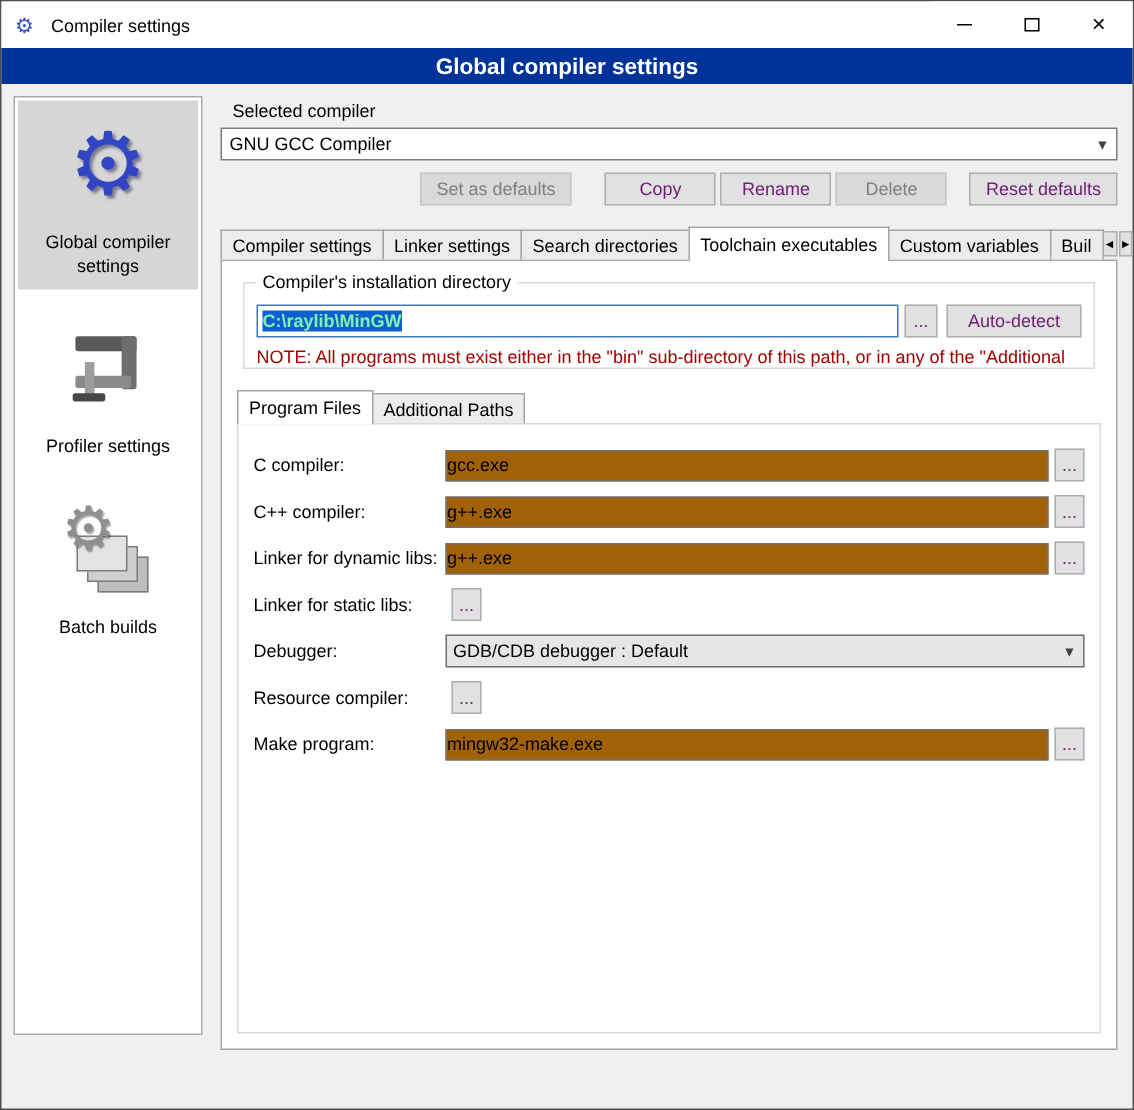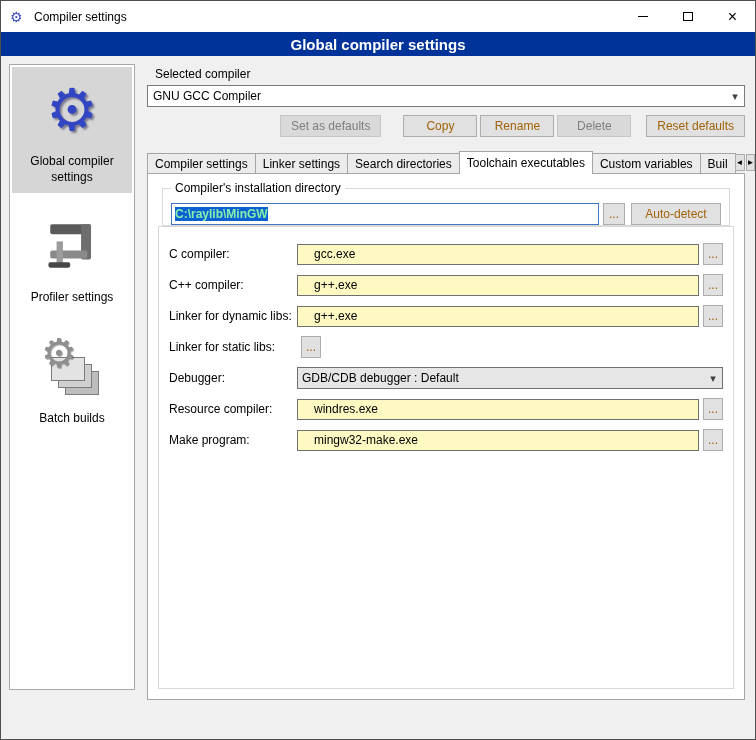--- a/index.html
+++ b/index.html
@@ -53,21 +53,21 @@
   .sheet.s1 { left:10px; top:22px; background:#e3e3e3; }
   .sb-label { margin-top:9px; line-height:1.3; }
   
   .main { position:absolute; left:146px; top:8px; right:10px; bottom:0; display:flex; flex-direction:column; }
   .sec-label { margin:3px 0 4px 8px; }
   .combo { display:flex; align-items:center; height:22px; border:1px solid #7a7a7a; background:#fff; padding-left:5px; }
   .combo-arrow { margin-left:auto; width:18px; text-align:center; color:#404040; font-size:11px; }
   
   .wbtn {
     height:22px; background:#e1e1e1; border:1px solid #adadad;
-    font-family:"Liberation Sans",sans-serif; font-size:12px; color:#a16207;
+    font-family:"Liberation Sans",sans-serif; font-size:12px; color:#701a75;
     padding:0 10px; cursor:default;
   }
   .wbtn.disabled { background:#d9d9d9; border-color:#c6c6c6; color:#7e7e7e; }
   .actions { display:flex; margin-top:8px; height:22px; }
   .actions .wbtn { min-width:74px; }
   .actions .wbtn:nth-child(1) { margin-left:133px; min-width:88px; }
   .actions .wbtn:nth-child(2) { margin-left:22px; }
   .actions .wbtn:nth-child(3), .actions .wbtn:nth-child(4) { margin-left:3px; }
   .actions .wbtn:nth-child(5) { margin-left:auto; min-width:92px; }
   
@@ -101,21 +101,21 @@
   .autodetect { margin-left:6px; min-width:90px; }
   .note { margin-top:6px; color: var(--note, #a00000); white-space:nowrap; overflow:hidden; }
   
   .innertabs { display:flex; align-items:flex-end; margin:14px 0 0 2px; position:relative; z-index:2; }
   .inner-pane {
     flex:1; border:1px solid #d9d9d9; margin:0 2px 2px; padding:16px 10px 10px;
     background:#fff; position:relative; z-index:1;
   }
   .frow { display:flex; align-items:center; margin-bottom:9px; height:22px; }
   .flabel { flex:0 0 128px; }
-  .ftext { flex:1; height:21px; border:1px solid #707070; background:#fef9c3; padding:2px 16px; line-height:15px; white-space:nowrap; overflow:hidden; }
+  .ftext { flex:1; height:21px; border:1px solid #707070; background:#a16207; padding:2px 0; line-height:15px; white-space:nowrap; overflow:hidden; }
   .frow .dots { min-width:20px; }
   .fcombo { flex:1; height:22px; border:1px solid #707070; background:#e6e6e6; display:flex; align-items:center; padding-left:4px; }
   
   .footer { position:absolute; right:12px; bottom:9px; display:flex; }
   .footer .wbtn { min-width:72px; }
   .footer .wbtn + .wbtn { margin-left:10px; min-width:76px; }
 </style>
 </head>
 <body>
 
@@ -209,22 +209,27 @@
 
         <div class="groupbox">
           <span class="groupbox-title">Compiler's installation directory</span>
           <div class="dir-row">
             <div class="dir-input">
               <span class="sel">C:\raylib\MinGW</span>
             </div>
             <button class="wbtn dots">...</button>
             <button class="wbtn autodetect">Auto-detect</button>
           </div>
-        </div>
-
+          <div class="note">NOTE: All programs must exist either in the "bin" sub-directory of this path, or in any of the "Additional</div>
+        </div>
+
+        <div class="innertabs">
+            <div class="tab active">Program Files</div>
+            <div class="tab">Additional Paths</div>
+          </div>
         <div class="inner-pane">
           <div>
               <div class="frow">
                 <div class="flabel">C compiler:</div>
                 <div class="ftext">gcc.exe</div>
                 <button class="wbtn dots">...</button>
               </div>
               <div class="frow">
                 <div class="flabel">C++ compiler:</div>
                 <div class="ftext">g++.exe</div>
@@ -241,21 +246,20 @@
               </div>
               <div class="frow">
                 <div class="flabel">Debugger:</div>
                 <div class="fcombo">
                   <span>GDB/CDB debugger : Default</span>
                   <span class="combo-arrow">▾</span>
                 </div>
               </div>
               <div class="frow">
                 <div class="flabel">Resource compiler:</div>
-                <div class="ftext">windres.exe</div>
                 <button class="wbtn dots">...</button>
               </div>
               <div class="frow">
                 <div class="flabel">Make program:</div>
                 <div class="ftext">mingw32-make.exe</div>
                 <button class="wbtn dots">...</button>
               </div>
             </div>
         </div>
 

